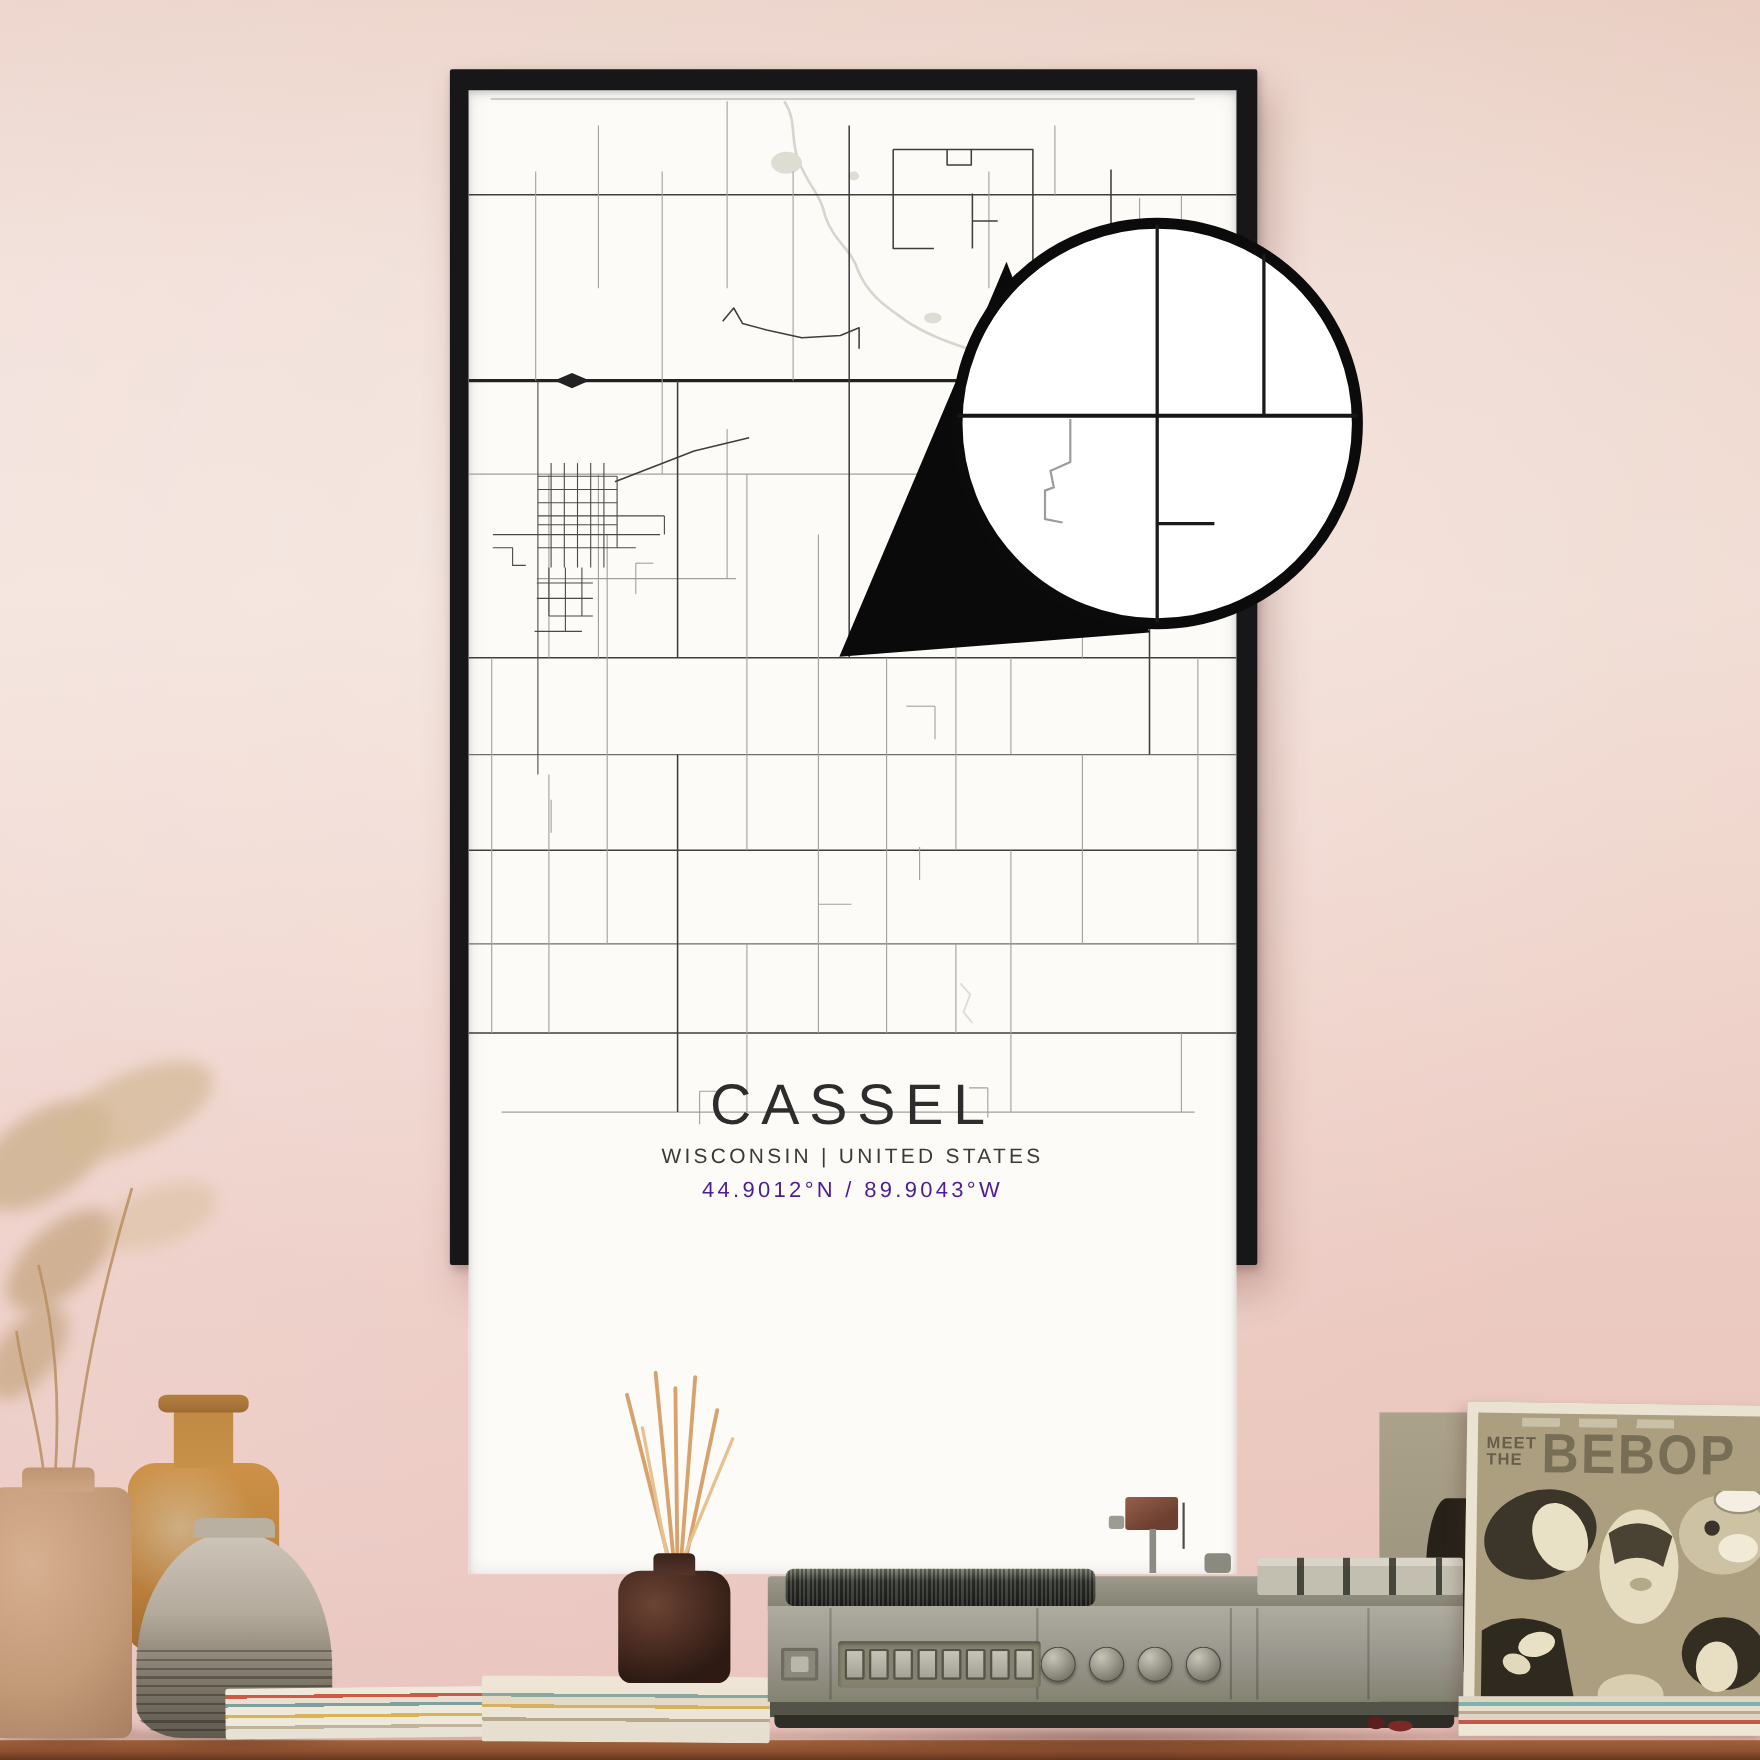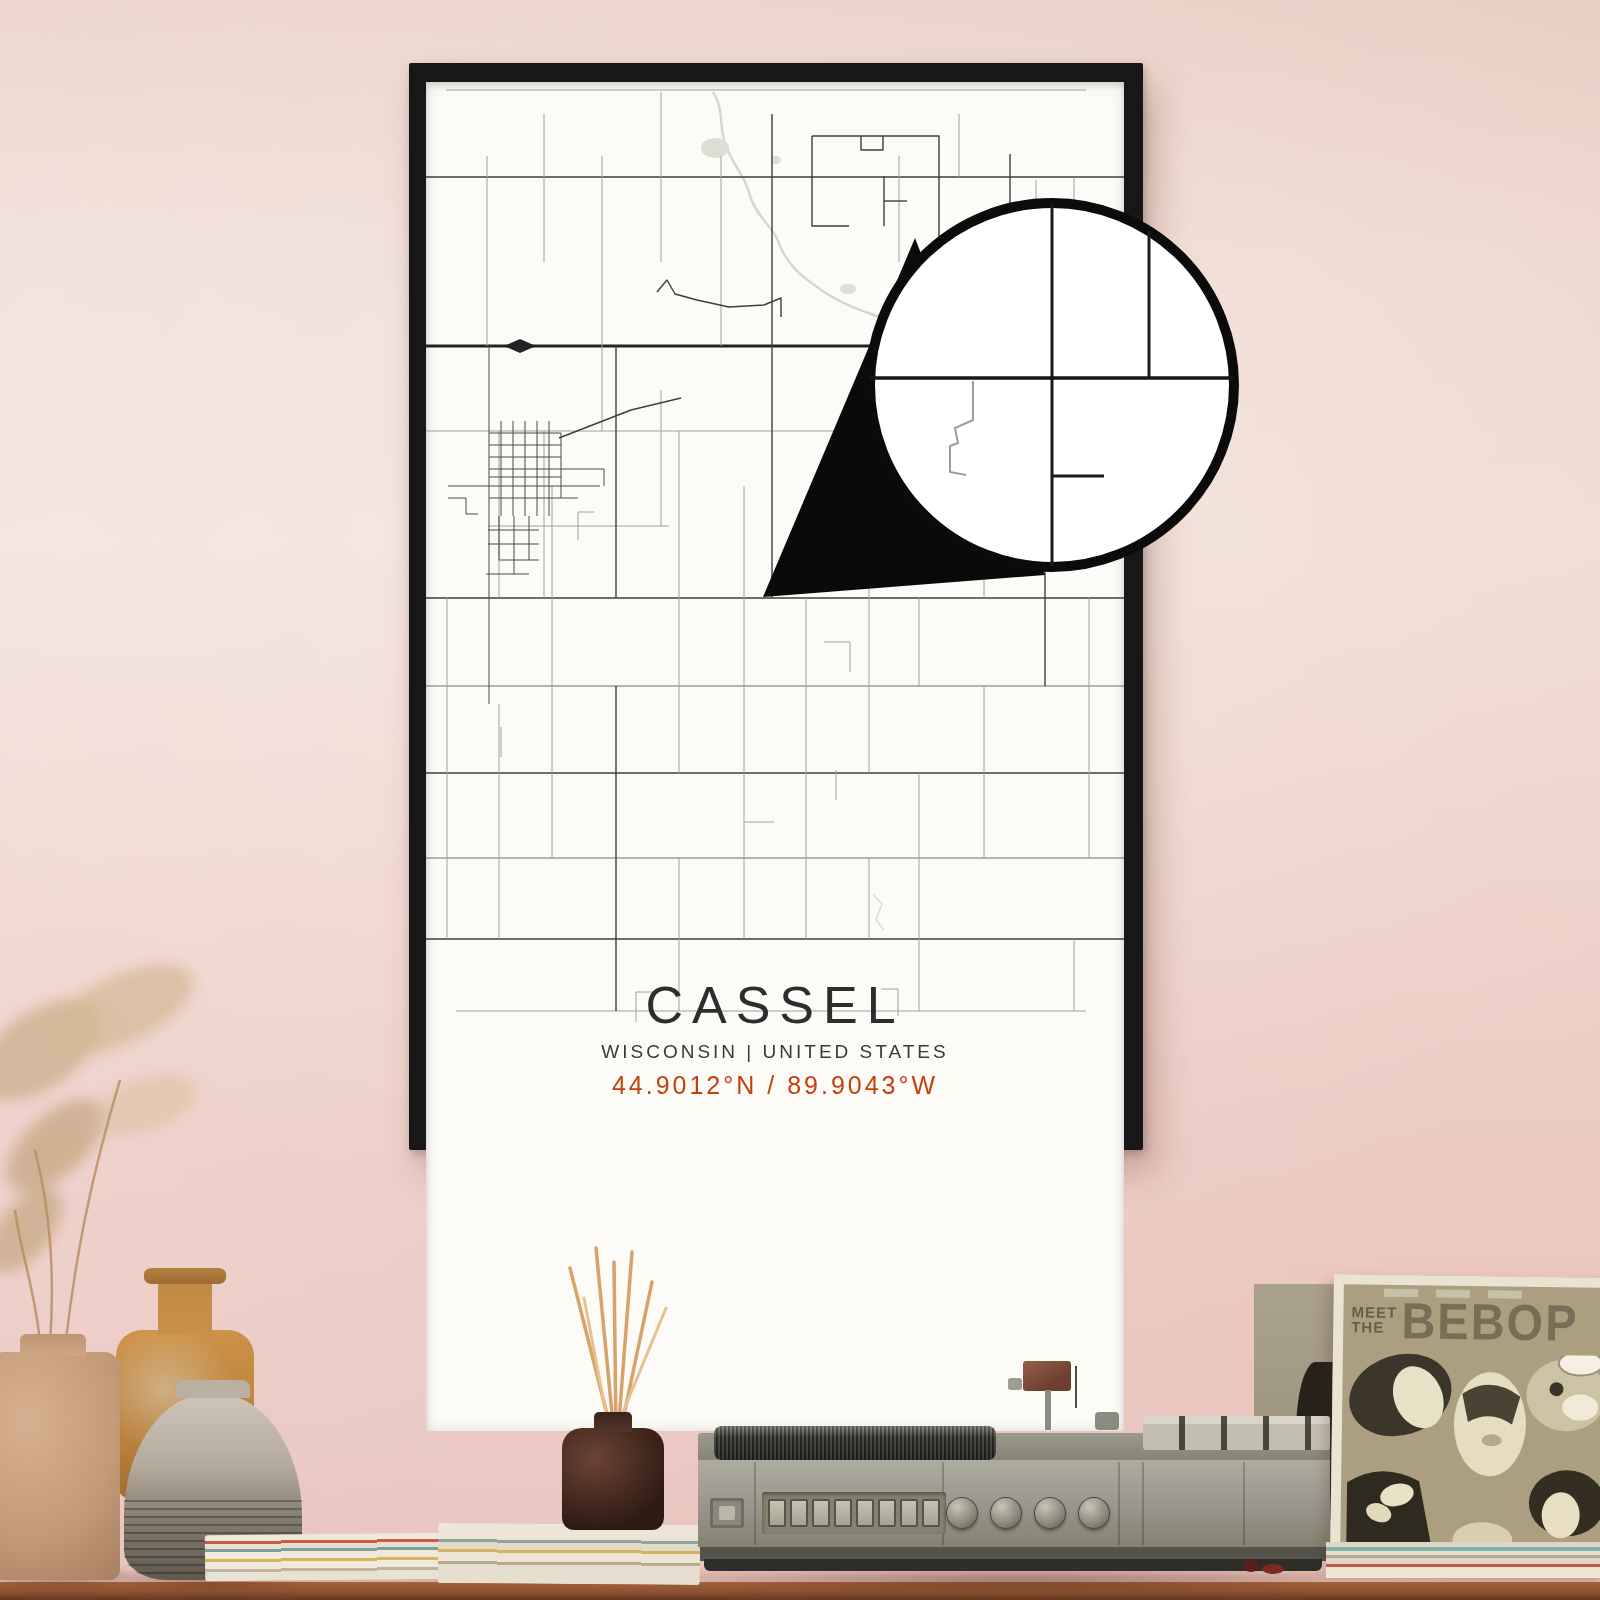--- a/index.html
+++ b/index.html
@@ -30,21 +30,21 @@
   #map-svg .mid{stroke:#6e6e6e;stroke-width:1.1px;}
   #map-svg .min{stroke:#a0a09c;stroke-width:1px;}
   #map-svg .twn{stroke:#4a4a4a;stroke-width:1px;}
   #map-svg .riv{stroke:#d8d5cd;stroke-width:2.4px;}
   #map-svg .rivf{stroke:#dedbd3;stroke-width:1.6px;}
   #map-svg .pond{fill:#deddd4;stroke:none;}
   #map-svg .hwyf{fill:#222;stroke:none;}
   .poster-text{position:absolute;left:0;top:895px;width:100%;text-align:center;color:#2d2d2d;}
   .poster-title{font-size:52px;letter-spacing:9px;font-weight:400;line-height:56px;}
   .poster-sub{font-size:19px;letter-spacing:3px;color:#3a3a3a;margin-top:8px;}
-  .poster-coords{font-size:25px;letter-spacing:3px;color:#c2410c;margin-top:8px;}
+  .poster-coords{font-size:20px;letter-spacing:3px;color:#4c1d95;margin-top:8px;}
   
   #magnifier{position:absolute;left:0;top:0;}
   #magnifier .mgl{stroke:#1b1b1b;stroke-width:3px;fill:none;}
   #magnifier .mgl2{stroke:#161616;stroke-width:3.6px;fill:none;}
   #magnifier .mglt{stroke:#9c9c9c;stroke-width:2px;fill:none;}
   
   .shadow{position:absolute;background:radial-gradient(ellipse,rgba(60,25,15,.38),transparent 70%);
     filter:blur(5px);border-radius:50%;}
   .vase-tan{position:absolute;left:-12px;top:1352px;width:132px;height:228px;
     border-radius:16px 16px 10px 10px;

